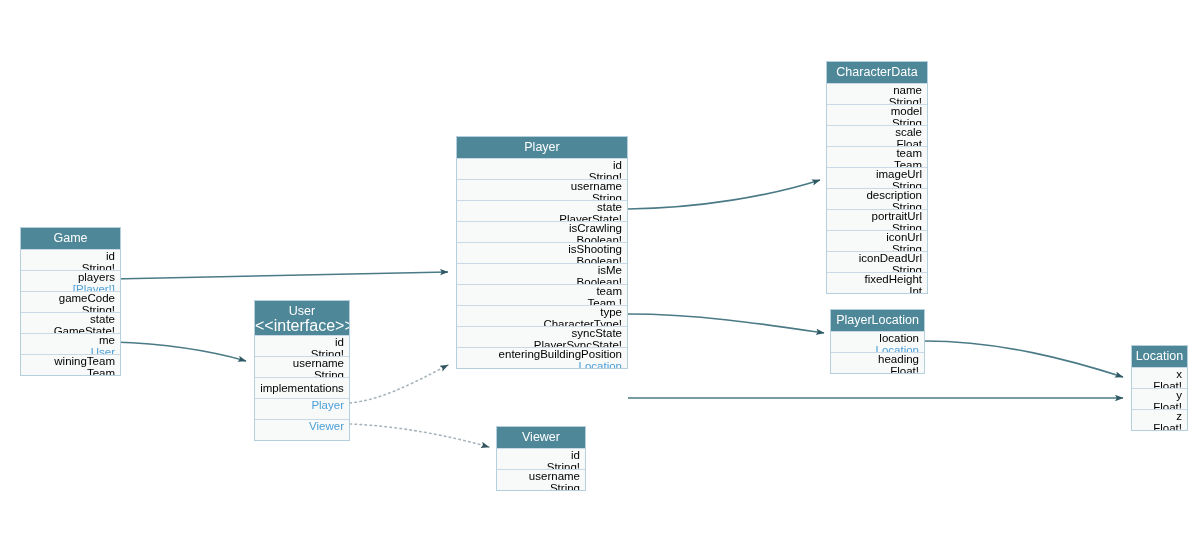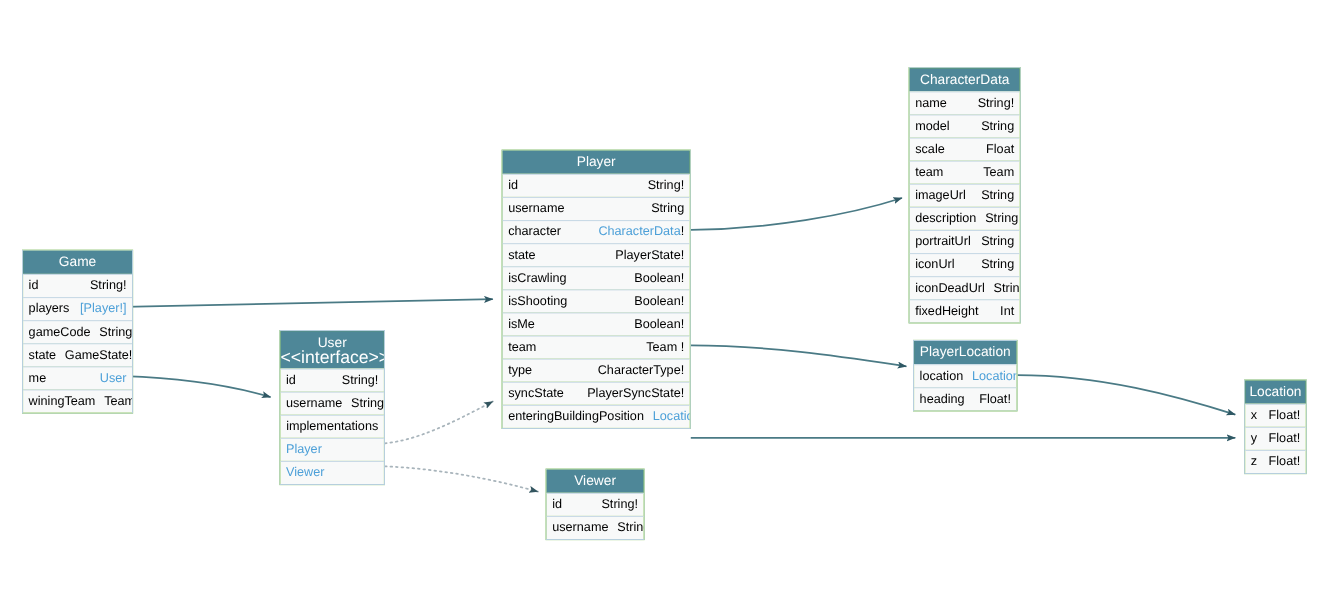--- a/index.html
+++ b/index.html
@@ -54,27 +54,28 @@
     display: block;
     font-size: 16px;
     line-height: 13px;
   }
   .row {
     height: 21px;
     box-sizing: border-box;
     border-top: 1px solid #c9dae6;
     background: #f8f9f9;
     display: flex;
-    align-items: center;
+    align-items: flex-end;
     justify-content: space-between;
     padding: 0 5px;
     font-size: 11.5px;
     color: #000000;
     white-space: nowrap;
     overflow: hidden;
+    flex-direction: column;
   }
   .row .fname {
     text-align: left;
   }
   .row .ftype {
     text-align: right;
     margin-left: 8px;
   }
   .row .ftype.ref {
     color: #4da0d8;
@@ -181,24 +182,20 @@
     <div class="entity-header">Player</div>
     <div class="row">
       <span class="fname">id</span>
       <span class="ftype">String!</span>
     </div>
     <div class="row">
       <span class="fname">username</span>
       <span class="ftype">String</span>
     </div>
     <div class="row">
-      <span class="fname">character</span>
-      <span class="ftype ref">CharacterData<span class="bang">!</span></span>
-    </div>
-    <div class="row">
       <span class="fname">state</span>
       <span class="ftype">PlayerState!</span>
     </div>
     <div class="row">
       <span class="fname">isCrawling</span>
       <span class="ftype">Boolean!</span>
     </div>
     <div class="row">
       <span class="fname">isShooting</span>
       <span class="ftype">Boolean!</span>

